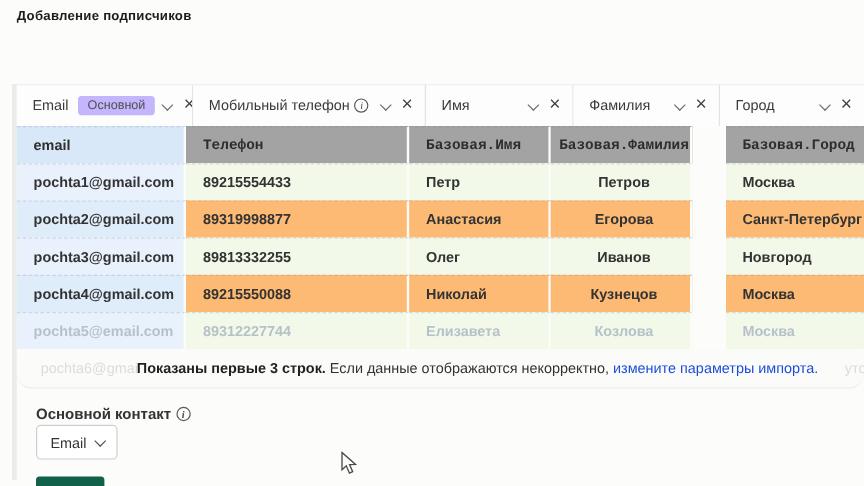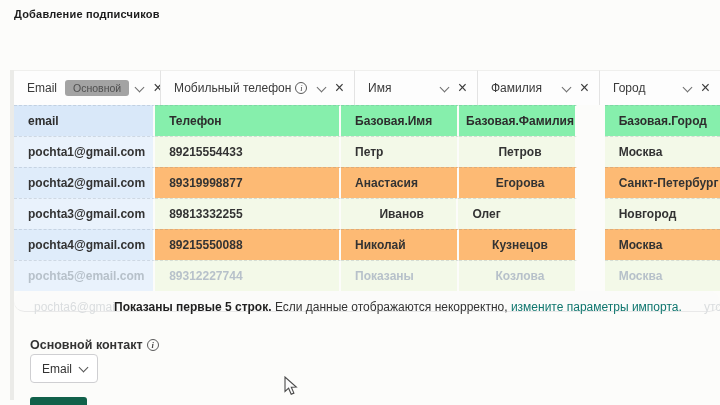--- a/index.html
+++ b/index.html
@@ -23,21 +23,21 @@
   .c4 { width:122px;justify-content:center; } .c5 { width:120px; }
   
   .map-row { height:35px; }
   .map-cell {
     background:#fdfdfd; border-top:1px solid #efefed; border-right:1px solid #e3e3e3;
     display:flex; align-items:center; padding:0 10px 0 13px;
     font-size:12px; color:#3a3a3a; white-space:nowrap; overflow:hidden;
   }
   .map-cell:last-child { border-right:none; }
   .pill {
-    background:#a3a3a3; color:#4f4f4f; font-size:10.5px;
+    background:#c4b5fd; color:#4f4f4f; font-size:10.5px;
     border-radius:3px; padding:3px 8px; margin-left:8px; line-height:1;text-align:center;
   }
   .hdr-actions { margin-left:auto; display:flex; align-items:center; gap:9px; padding-left:6px; }
   .chev { width:9px; height:9px; position:relative; display:inline-block; cursor:pointer; }
   .chev::before {
     content:""; position:absolute; top:0; left:1px; width:6px; height:6px;
     border-right:1.4px solid #6e6e6e; border-bottom:1.4px solid #6e6e6e;
     transform:rotate(45deg);
   }
   .close-x { font-size:16px; color:#3d3d3d; line-height:1; cursor:pointer; }
@@ -51,38 +51,38 @@
   .trow { height:31px; }
   .cell {
     display:flex; align-items:center; padding:0 8px 0 14px;
     font-size:12px; color:#333; white-space:nowrap; overflow:hidden;
     border-right:2px solid #fcfcfa;
     font-weight:bold;
   }
   .cell:last-child { border-right:none;margin-left:28px; }
   .fh .cell { font-weight:700; color:#2d2d2d; }
   .fh .blue  { background:#d9e8f9; }
-  .fh .green { background:#86efac; }
+  .fh .green { background:#a3a3a3;font-family:Liberation Mono, monospace; }
   .blue  { background:#e9f2fc; }
   .green { background:#f3f9e8; }
   .alt .blue  { background:#dfecfa; }
   .alt .green { background:#fdba74; }
   .trow .cell { border-top:1px dashed rgba(110,125,140,.22); }
   .faded .cell { color:#b7c1ca; }
   
   .notice-row {
-    position:relative; height:21px; background:#fbfbfa;
+    position:relative; height:33px; background:#fbfbfa;
     border-bottom:1px solid #e9e9e9; font-size:12px;border-radius:13px;
   }
   .frag { position:absolute; top:9px; color:#dadddf; font-size:12px; }
   .frag-email { left:20px; }
   .frag-city  { left:658px;margin-left:32px; }
   .notice-msg { position:absolute; left:100px; top:9px; color:#333; white-space:nowrap; }
   .notice-msg b { color:#1f1f1f; }
-  .notice-link { color:#0f766e; cursor:pointer; text-decoration:none; }
+  .notice-link { color:#1d4ed8; cursor:pointer; text-decoration:none; }
   
   .footer-label {
     position:absolute; left:30px; top:338px;
     font-size:12.5px; font-weight:700; color:#333;
     display:flex; align-items:center;
   }
   .select-btn {
     position:absolute; left:30px; top:354px; height:29px; min-width:57px;
     background:#fff; border:1px solid #cfcfd2; border-radius:4px;
     display:flex; align-items:center; gap:7px; padding:0 9px 0 11px;
@@ -161,43 +161,43 @@
   <div class="row trow alt">
     <div class="cell blue c1">pochta2@gmail.com</div>
     <div class="cell green c2">89319998877</div>
     <div class="cell green c3">Анастасия</div>
     <div class="cell green c4">Егорова</div>
     <div class="cell green c5">Санкт-Петербург</div>
   </div>
   <div class="row trow">
     <div class="cell blue c1">pochta3@gmail.com</div>
     <div class="cell green c2">89813332255</div>
+    <div class="cell green c3">Олег</div>
     <div class="cell green c4">Иванов</div>
-    <div class="cell green c3">Олег</div>
     <div class="cell green c5">Новгород</div>
   </div>
   <div class="row trow alt">
     <div class="cell blue c1">pochta4@gmail.com</div>
     <div class="cell green c2">89215550088</div>
     <div class="cell green c3">Николай</div>
     <div class="cell green c4">Кузнецов</div>
     <div class="cell green c5">Москва</div>
   </div>
   <div class="row trow faded">
     <div class="cell blue c1">pochta5@email.com</div>
     <div class="cell green c2">89312227744</div>
-    <div class="cell green c3">Показаны</div>
+    <div class="cell green c3">Елизавета</div>
     <div class="cell green c4">Козлова</div>
     <div class="cell green c5">Москва</div>
   </div>
 
   <div class="notice-row">
     <span class="frag frag-email">pochta6@gmai</span>
     <span class="frag frag-city">утск</span>
-    <span class="notice-msg"><b>Показаны первые 5 строк.</b><span> Если данные отображаются некорректно, </span><a class="notice-link">измените параметры импорта.</a></span>
+    <span class="notice-msg"><b>Показаны первые 3 строк.</b><span> Если данные отображаются некорректно, </span><a class="notice-link">измените параметры импорта.</a></span>
   </div>
 </div>
 
 <div class="footer-label">
   <span>Основной контакт</span>
   <span class="info-i"></span>
 </div>
 <div class="select-btn">
   <span>Email</span>
   <span class="chev"></span>

